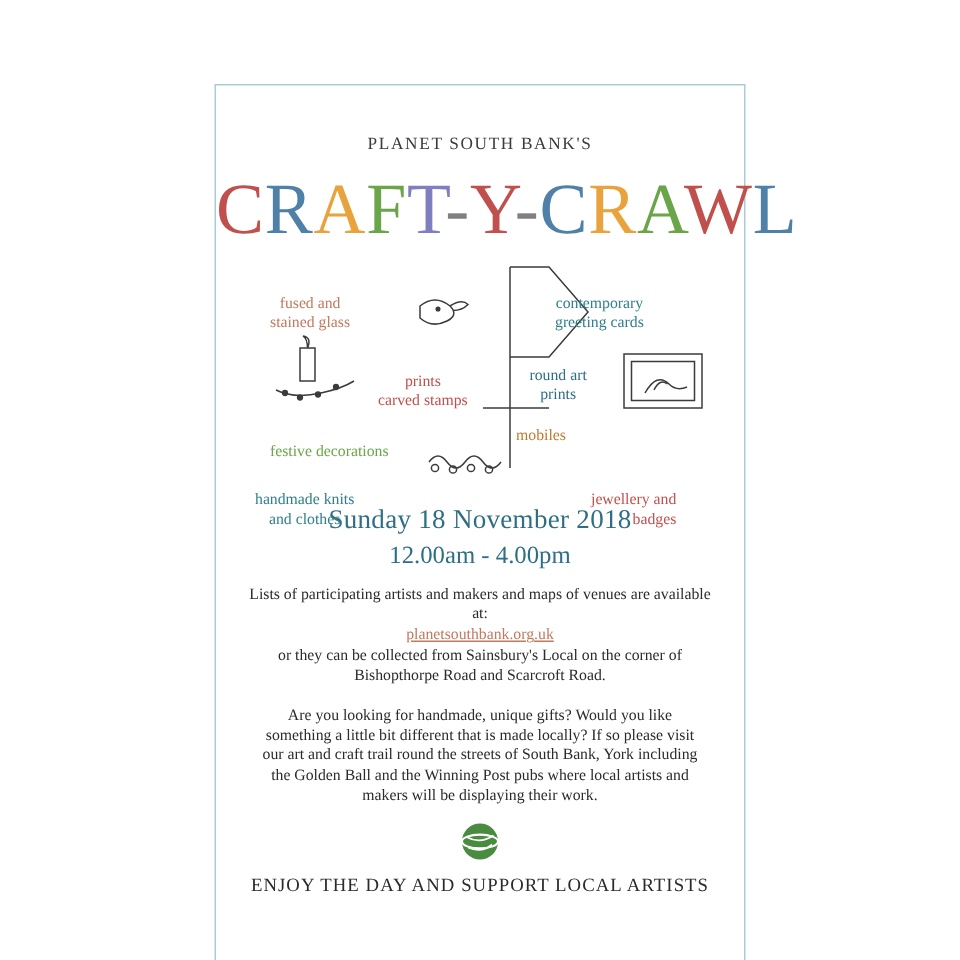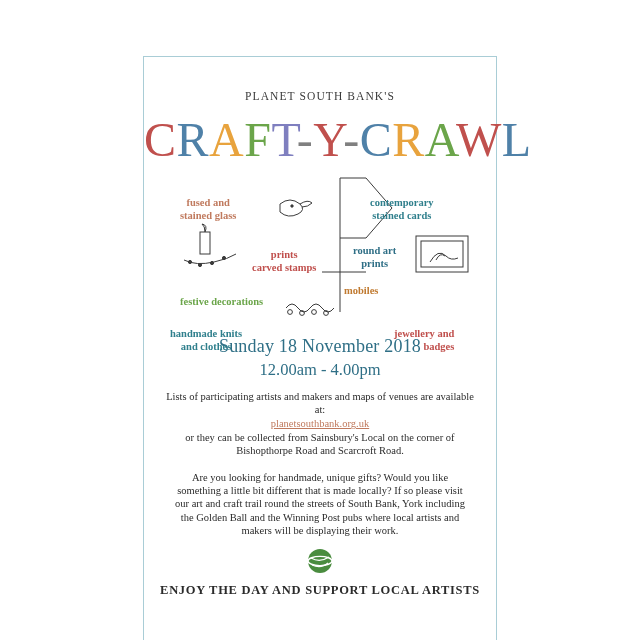--- a/index.html
+++ b/index.html
@@ -49,21 +49,20 @@
   }
   #diagram svg { position: absolute; left: 0; top: 0; }
 
   .lbl {
     position: absolute;
     font-family: "Liberation Serif", serif;
     font-size: 10.5px;
     line-height: 13px;
     text-align: center;
     white-space: nowrap;
-    font-weight: bold;
   }
 
   
   #date-line {
     margin-top: 4px;
     font-size: 18px;
     color: #2f6f86;
     letter-spacing: 0.2px;
     font-family: Liberation Serif, serif;
   }
@@ -98,21 +97,20 @@
   }
   #logo-wrap {
     margin-top: 11px;
     height: 26px;
   }
   #footer-line {
     margin-top: 9px;
     font-size: 12.5px;
     letter-spacing: 0.7px;
     color: #2b2b2b;
-    font-weight: bold;
   }
 </style>
 </head>
 <body>
 
 <div id="poster-frame">
 
   <div id="kicker" class="center">PLANET SOUTH BANK'S</div>
 
   <div id="title" class="center"><span style="color: rgb(192, 80, 77);">C</span><span style="color: rgb(79, 129, 168);">R</span><span style="color: rgb(232, 163, 61);">A</span><span style="color: rgb(107, 165, 74);">F</span><span style="color: rgb(127, 127, 191);">T</span><span style="color: rgb(128, 128, 128);">-</span><span style="color: rgb(192, 80, 77);">Y</span><span style="color: rgb(128, 128, 128);">-</span><span style="color: rgb(79, 129, 168);">C</span><span style="color: rgb(232, 163, 61);">R</span><span style="color: rgb(107, 165, 74);">A</span><span style="color: rgb(192, 80, 77);">W</span><span style="color: rgb(79, 129, 168);">L</span></div>
@@ -155,21 +153,21 @@
         <circle cx="170" cy="140" r="2.4"></circle>
         <circle cx="182" cy="141" r="2.4"></circle>
       </g>
     </svg>
   <div class="lbl" style="left: 36px; top: 24px; color: rgb(192, 122, 94);">
         <div>fused and</div>
         <div>stained glass</div>
       </div>
       <div class="lbl" style="left: 226px; top: 24px; color: rgb(47, 127, 140); text-align: center;">
         <div>contemporary</div>
-        <div>stained cards</div>
+        <div>greeting cards</div>
       </div>
       <div class="lbl" style="left: 108px; top: 76px; color: rgb(192, 80, 77);">
         <div>prints</div>
         <div>carved stamps</div>
       </div>
       <div class="lbl" style="left: 209px; top: 72px; color: rgb(47, 111, 134);">
         <div>round art</div>
         <div>prints</div>
       </div>
       <div class="lbl" style="left: 200px; top: 112px; color: rgb(192, 122, 48);">

